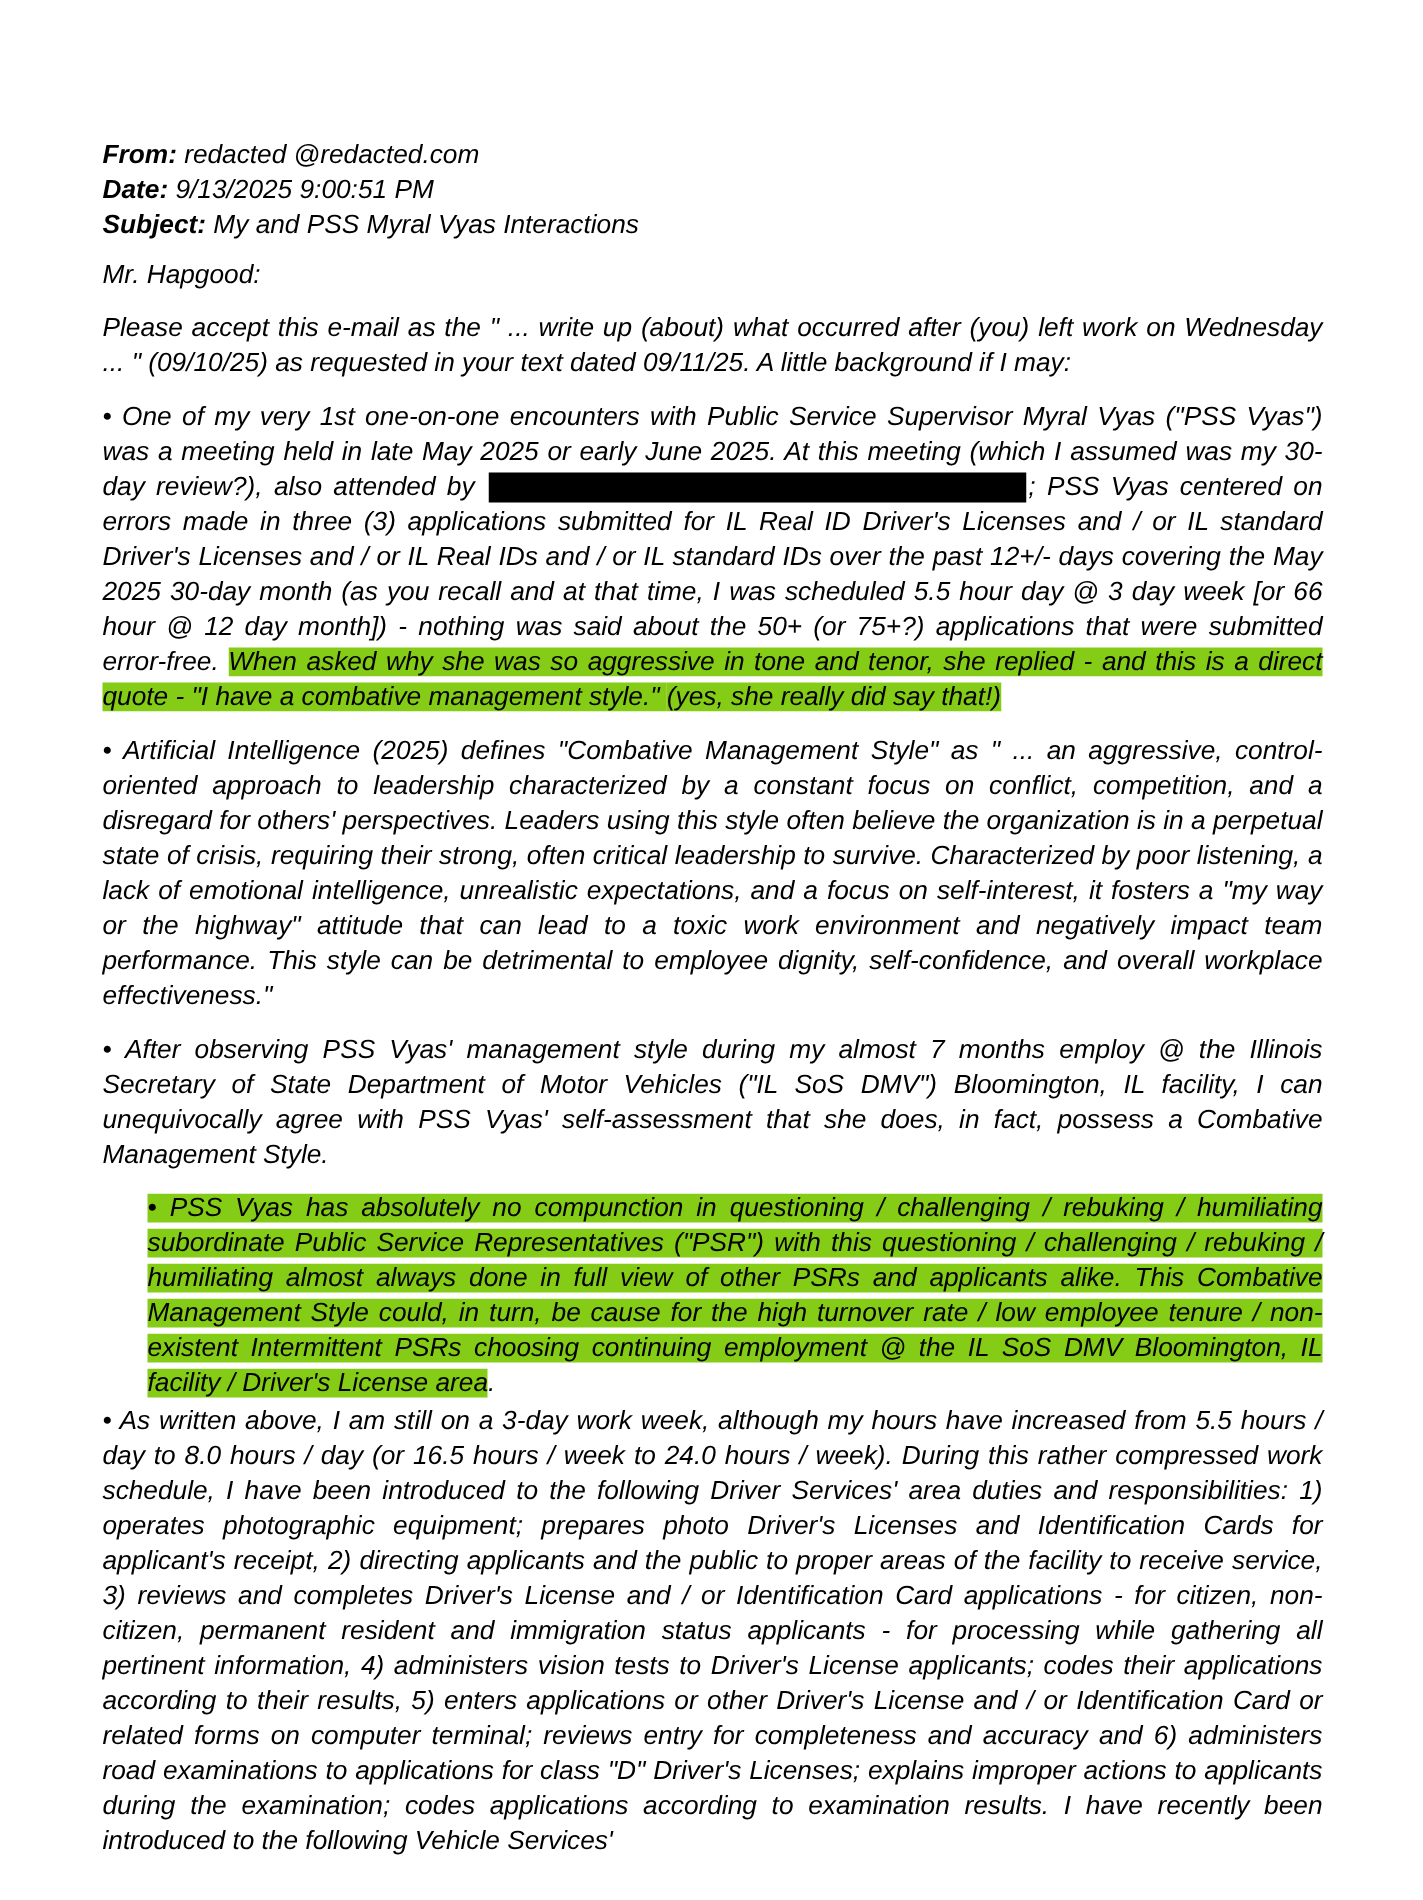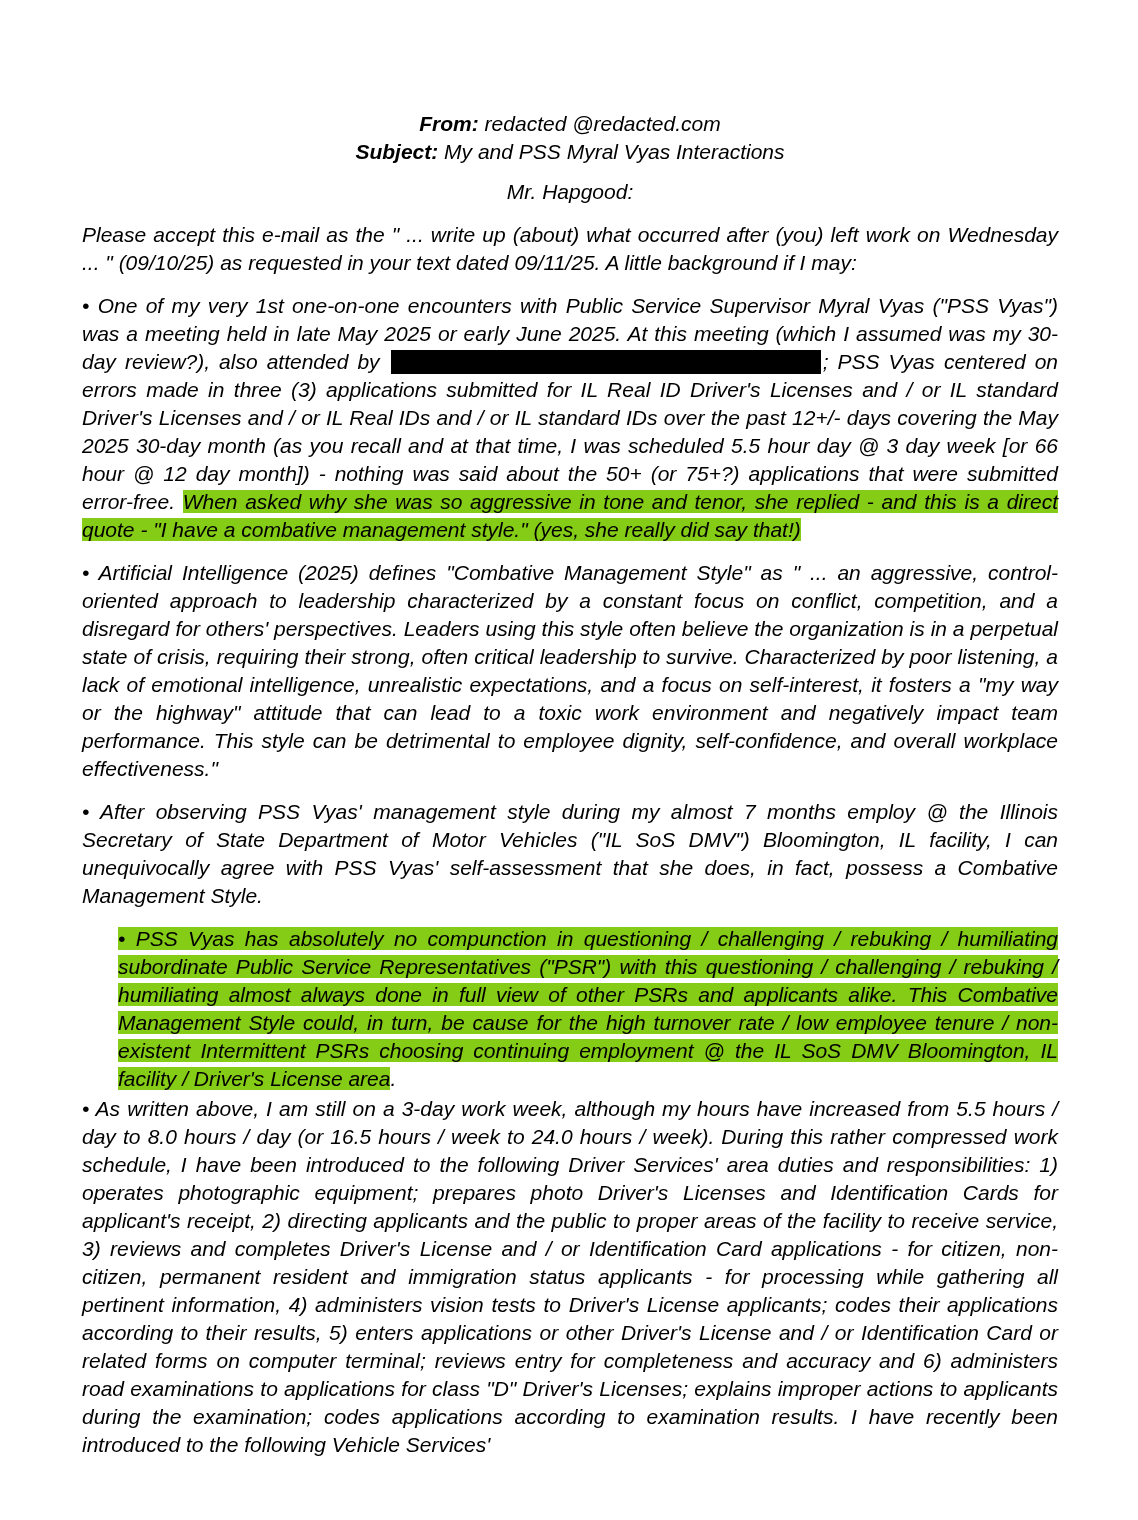--- a/index.html
+++ b/index.html
@@ -21,53 +21,54 @@
     width: 976px;
     font-family: "Liberation Sans", sans-serif;
     font-style: italic;
     font-size: 21px;
     line-height: 28px;
     color: #000000;
     text-align: justify;
   }
   .email-header {
     margin: 0 0 12px 0;
-    text-align: center;
+    text-align: left;
   }
   .header-line { white-space: nowrap; }
   .hl-label { font-weight: bold; }
   .para {
     margin: 0 0 15px 0;
   }
   .para.tight {
     margin-bottom: 2px;
     padding-left: 36px;
   }
   .salutation {
-    text-align: center;
+    text-align: left;
   }
   .bold { font-weight: normal; }
   .highlight { background: #84cc16; }
   .redaction {
     display: inline-block;
     width: 430px;
     height: 24px;
     background: #000000;
     vertical-align: text-bottom;
     margin: 0 2px -1px 2px;
   }
 </style>
 </head>
 <body>
 
 <div class="page">
   <div class="content">
 
     <div class="email-header">
       <div class="header-line"><span class="hl-label">From:</span><span class="hl-value"> redacted @redacted.com</span></div>
+      <div class="header-line"><span class="hl-label">Date:</span><span class="hl-value"> 9/13/2025 9:00:51 PM</span></div>
       <div class="header-line"><span class="hl-label">Subject:</span><span class="hl-value"> My and PSS Myral Vyas Interactions</span></div>
     </div>
 
     <p class="para salutation">Mr. Hapgood:</p>
 
     <div>
         <p class="para"><span>Please accept this e-mail as the " ... write up (about) what occurred after (you) left work on Wednesday ... " (09/10/25) as requested in your text dated 09/11/25. A little background if I may:</span></p>
         <p class="para"><span>• One of my very 1st one-on-one encounters with Public Service Supervisor Myral Vyas ("PSS Vyas") was a meeting held in late May 2025 or early June 2025. At this meeting (which I assumed was my 30-day review?), also attended by </span><span class="redaction"></span><span>; PSS Vyas centered on errors made in three (3) applications submitted for IL Real ID Driver's Licenses and / or IL standard Driver's Licenses and / or IL Real IDs and / or IL standard IDs over the past 12+/- days covering the May 2025 30-day month (as you recall and at that time, I was scheduled 5.5 hour day @ 3 day week [or 66 hour @ 12 day month]) - nothing was said about the 50+ (or 75+?) applications that were submitted error-free. </span><span class="highlight">When asked why she was so aggressive in tone and tenor, she replied - and this is a direct quote - "I have a combative management style." </span><span class="bold highlight">(yes, she really did say that!)</span></p>
         <p class="para"><span>• Artificial Intelligence (2025) defines "Combative Management Style" as " ... an aggressive, control-oriented approach to leadership characterized by a constant focus on conflict, competition, and a disregard for others' perspectives. Leaders using this style often believe the organization is in a perpetual state of crisis, requiring their strong, often critical leadership to survive. Characterized by poor listening, a lack of emotional intelligence, unrealistic expectations, and a focus on self-interest, it fosters a "my way or the highway" attitude that can lead to a toxic work environment and negatively impact team performance. This style can be detrimental to employee dignity, self-confidence, and overall workplace effectiveness."</span></p>
         <p class="para"><span>• After observing PSS Vyas' management style during my almost 7 months employ @ the Illinois Secretary of State Department of Motor Vehicles ("IL SoS DMV") Bloomington, IL facility, I can unequivocally agree with PSS Vyas' self-assessment that she does, in fact, possess a Combative Management Style.</span></p>

